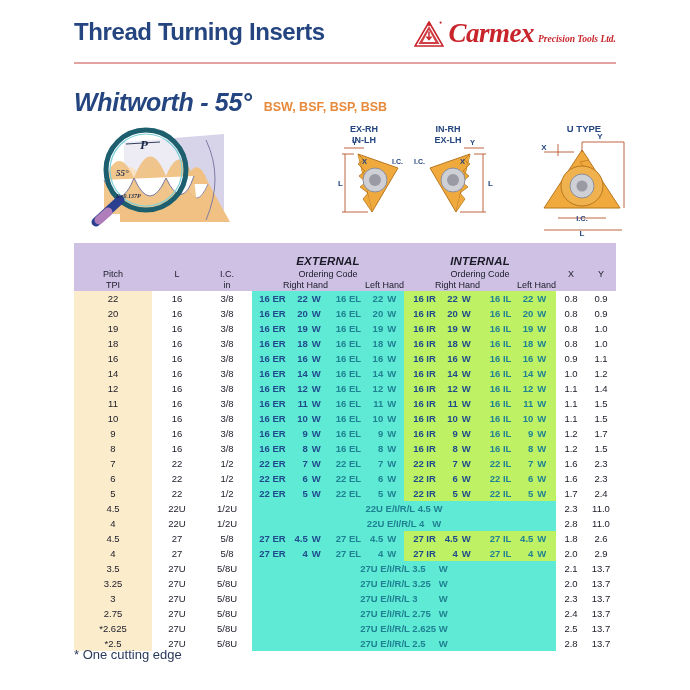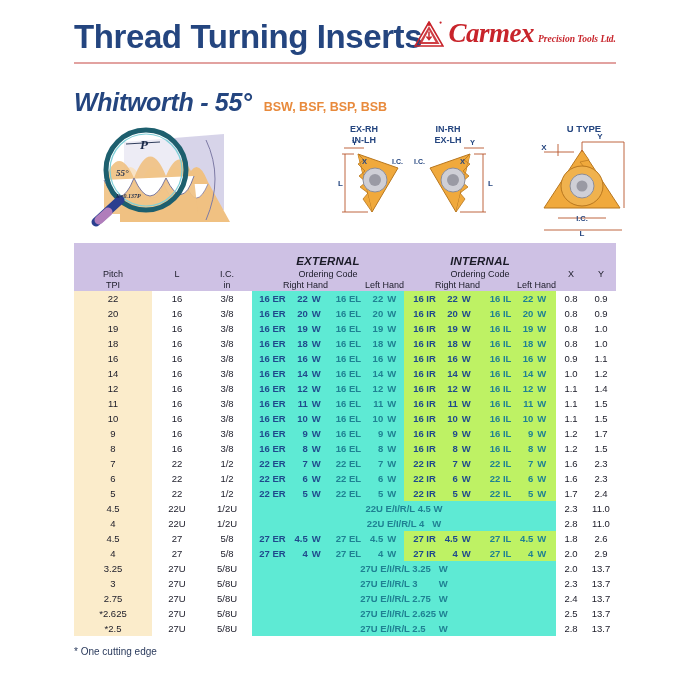--- a/index.html
+++ b/index.html
@@ -8,21 +8,21 @@
     background: #ffffff;
     font-family: "Liberation Sans", sans-serif;
     overflow: hidden;
   }
   .page { position: relative; width: 690px; height: 690px; }
 
   
   .header { position: absolute; left: 74px; top: 18px; width: 542px; height: 46px; }
   .header-title {
     position: absolute; left: 0; top: 0;
-    font-size: 33px; font-weight: bold; color: #24457f;
+    font-size: 24px; font-weight: bold; color: #24457f;
     letter-spacing: -0.4px; white-space: nowrap;
   }
   .logo-wrap { position: absolute; right: 0; top: 2px; display: flex; align-items: flex-end; gap: 4px; }
   .logo-mark { width: 30px; height: 26px; }
   .logo-name {
     font-family: "Liberation Serif", serif; font-style: italic; font-weight: bold;
     font-size: 27px; color: #c8242b; letter-spacing: -0.5px; line-height: 1;
   }
   .logo-sub {
     font-family: "Liberation Serif", serif; font-style: italic; font-weight: bold;
@@ -86,21 +86,21 @@
   .grp-top { border-top: 1px solid #9a9aa8; }
   .tbl-top { border-top: 1px solid #8f8aa0; }
   .tbl-bot { border-bottom: 1px solid #8f8aa0; }
 
   .code-inner { display: flex; justify-content: center; align-items: center; gap: 4px; }
   .code-inner .w { min-width: 9px; text-align: left; }
   .code-inner .num { min-width: 18px; text-align: right; }
   .code-inner .pre { text-align: right; }
 
   
-  .footnotes { position: absolute; left: 74px; top: 644px; font-size: 10px; color: #2a3a5c; line-height: 1.65; }
+  .footnotes { position: absolute; left: 74px; top: 644px; font-size: 13px; color: #2a3a5c; line-height: 1.65; }
 </style>
 </head>
 <body>
 
 <div class="page">
 
   <div class="header">
     <div class="header-title">Thread Turning Inserts</div>
     <div class="logo-wrap">
       <svg class="logo-mark" viewBox="0 0 30 26">
@@ -836,20 +836,28 @@
               <div class="code-inner code-lh">
                 <span class="pre">27 IL</span>
                 <span class="num">4</span>
                 <span class="w">W</span>
               </div>
             </td>
             <td class="cell c-plain bdr-l">2.0</td>
             <td class="cell c-plain">2.9</td>
           </tr>
           <tr>
+            <td class="cell c-pitch grp-top">3.5</td>
+            <td class="cell c-plain bdr-l grp-top">27U</td>
+            <td class="cell c-plain grp-top">5/8U</td>
+            <td colspan="4" class="cell c-ext bdr-l grp-top"><span class="code-span" style="white-space: pre;">27U E/I/R/L 3.5     W</span></td>
+            <td class="cell c-plain bdr-l grp-top">2.1</td>
+            <td class="cell c-plain grp-top">13.7</td>
+          </tr>
+          <tr>
             <td class="cell c-pitch">3.25</td>
             <td class="cell c-plain bdr-l">27U</td>
             <td class="cell c-plain">5/8U</td>
             <td colspan="4" class="cell c-ext bdr-l"><span class="code-span" style="white-space: pre;">27U E/I/R/L 3.25   W</span></td>
             <td class="cell c-plain bdr-l">2.0</td>
             <td class="cell c-plain">13.7</td>
           </tr>
           <tr>
             <td class="cell c-pitch">3</td>
             <td class="cell c-plain bdr-l">27U</td>

